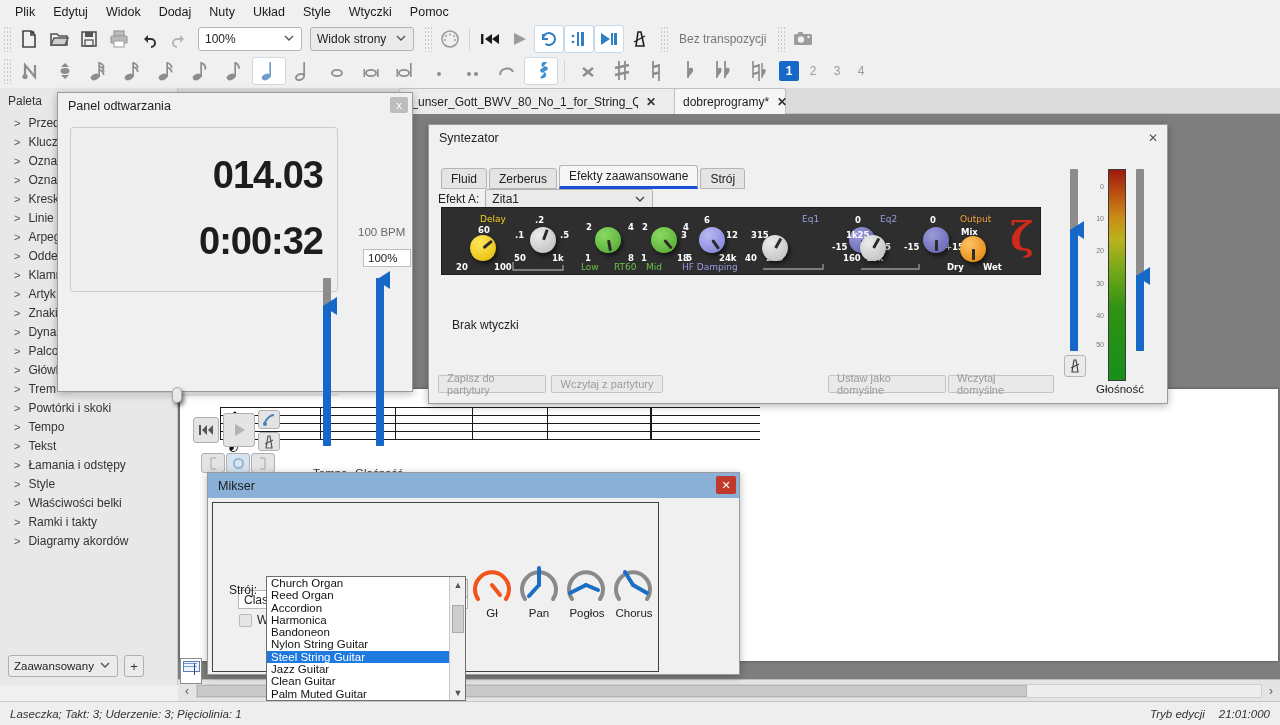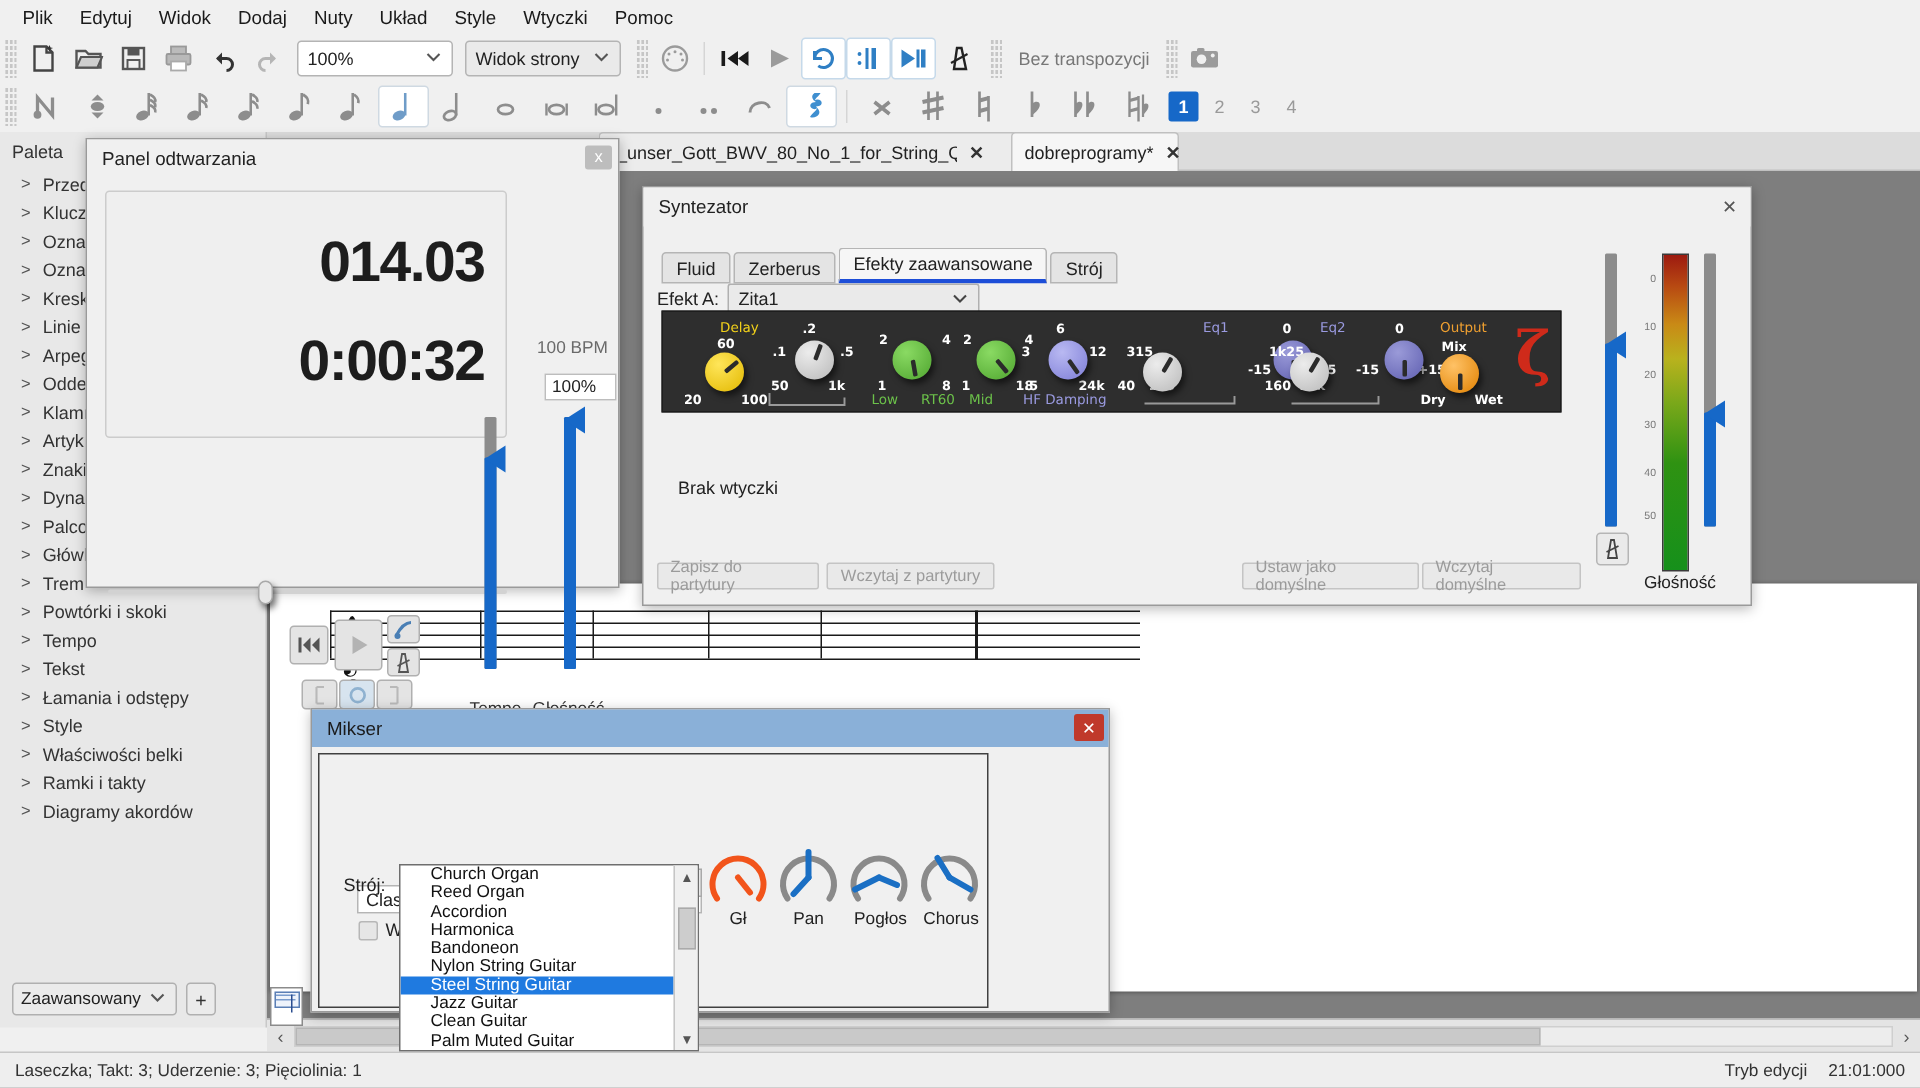--- a/index.html
+++ b/index.html
@@ -137,21 +137,21 @@
   .thumb .mini { position:absolute; left:2px; top:2px; width:17px; height:11px; border:1px solid #5b7fb5; background:#eef3fb;}
   .thumb .mini2 { position:absolute; left:3px; top:4px; width:13px; height:1px; background:#7a9ccd;}
   .thumb .mini3 { position:absolute; left:3px; top:7px; width:13px; height:1px; background:#7a9ccd;}
   .thumb .cursor { position:absolute; left:13px; top:4px; width:1px; height:12px; background:#2a4d8f;}
 
   
   .statusbar {
     position:absolute; left:0; bottom:0; width:1280px; height:24px;
     background:#eeeeee; border-top:1px solid #c6c6c6;
     display:flex; align-items:center; justify-content:space-between;
-    padding:0 10px; font-size:11.5px; color:#333;
+    padding:0 10px; font-size:11.5px; color:#333;font-style:italic;
   }
   .statusbar .right { display:flex; gap:14px; }
 
   
   .win { position:absolute; background:#f0f0f0; border:1px solid #9a9a9a;
          box-shadow:0 2px 8px rgba(0,0,0,.28); }
   .win-title { height:26px; display:flex; align-items:center; padding-left:10px;
                font-size:12.5px; color:#222; position:relative; }
 
   
@@ -241,21 +241,21 @@
      border-radius:2px; margin-right:5px; }
   .mix-sound-lbl { position:absolute; left:21px; top:110px; font-size:12px; color:#222; }
   .mix-sound { position:absolute; left:65px; top:106px; width:195px; height:19px;
      background:#e9e9e9; border:1px solid #a9a9a9; font-size:12px; color:#222;
      display:flex; align-items:center; padding-left:5px; }
   .mix-sound .chev { position:absolute; right:6px; top:5px; }
 
   .dropdown { position:absolute; left:266px; top:576px; width:200px; height:125px;
     background:#fff; border:1px solid #6e6e6e; z-index:60; }
   .dd-list { position:absolute; left:0; top:0; width:183px; height:123px; overflow:hidden; }
-  .dd-item { height:12.3px; font-size:11.5px; color:#111; padding-left:20px; line-height:12.3px;
+  .dd-item { height:12.3px; font-size:11.5px; color:#111; padding-left:4px; line-height:12.3px;
      white-space:nowrap; }
   .dd-item.sel { background:#1f7ae0; color:#fff; }
   .dd-sb { position:absolute; right:0; top:0; width:16px; height:123px; background:#f0f0f0;
      border-left:1px solid #c6c6c6; }
   .dd-sb .arr { width:16px; height:15px; display:flex; align-items:center; justify-content:center;
      color:#555; font-size:9px; }
   .dd-sb .thumbv { position:absolute; left:2px; top:28px; width:12px; height:28px;
      background:#cdcdcd; border:1px solid #aaa; }
 
   .mknob { position:absolute; width:44px; height:44px; }

